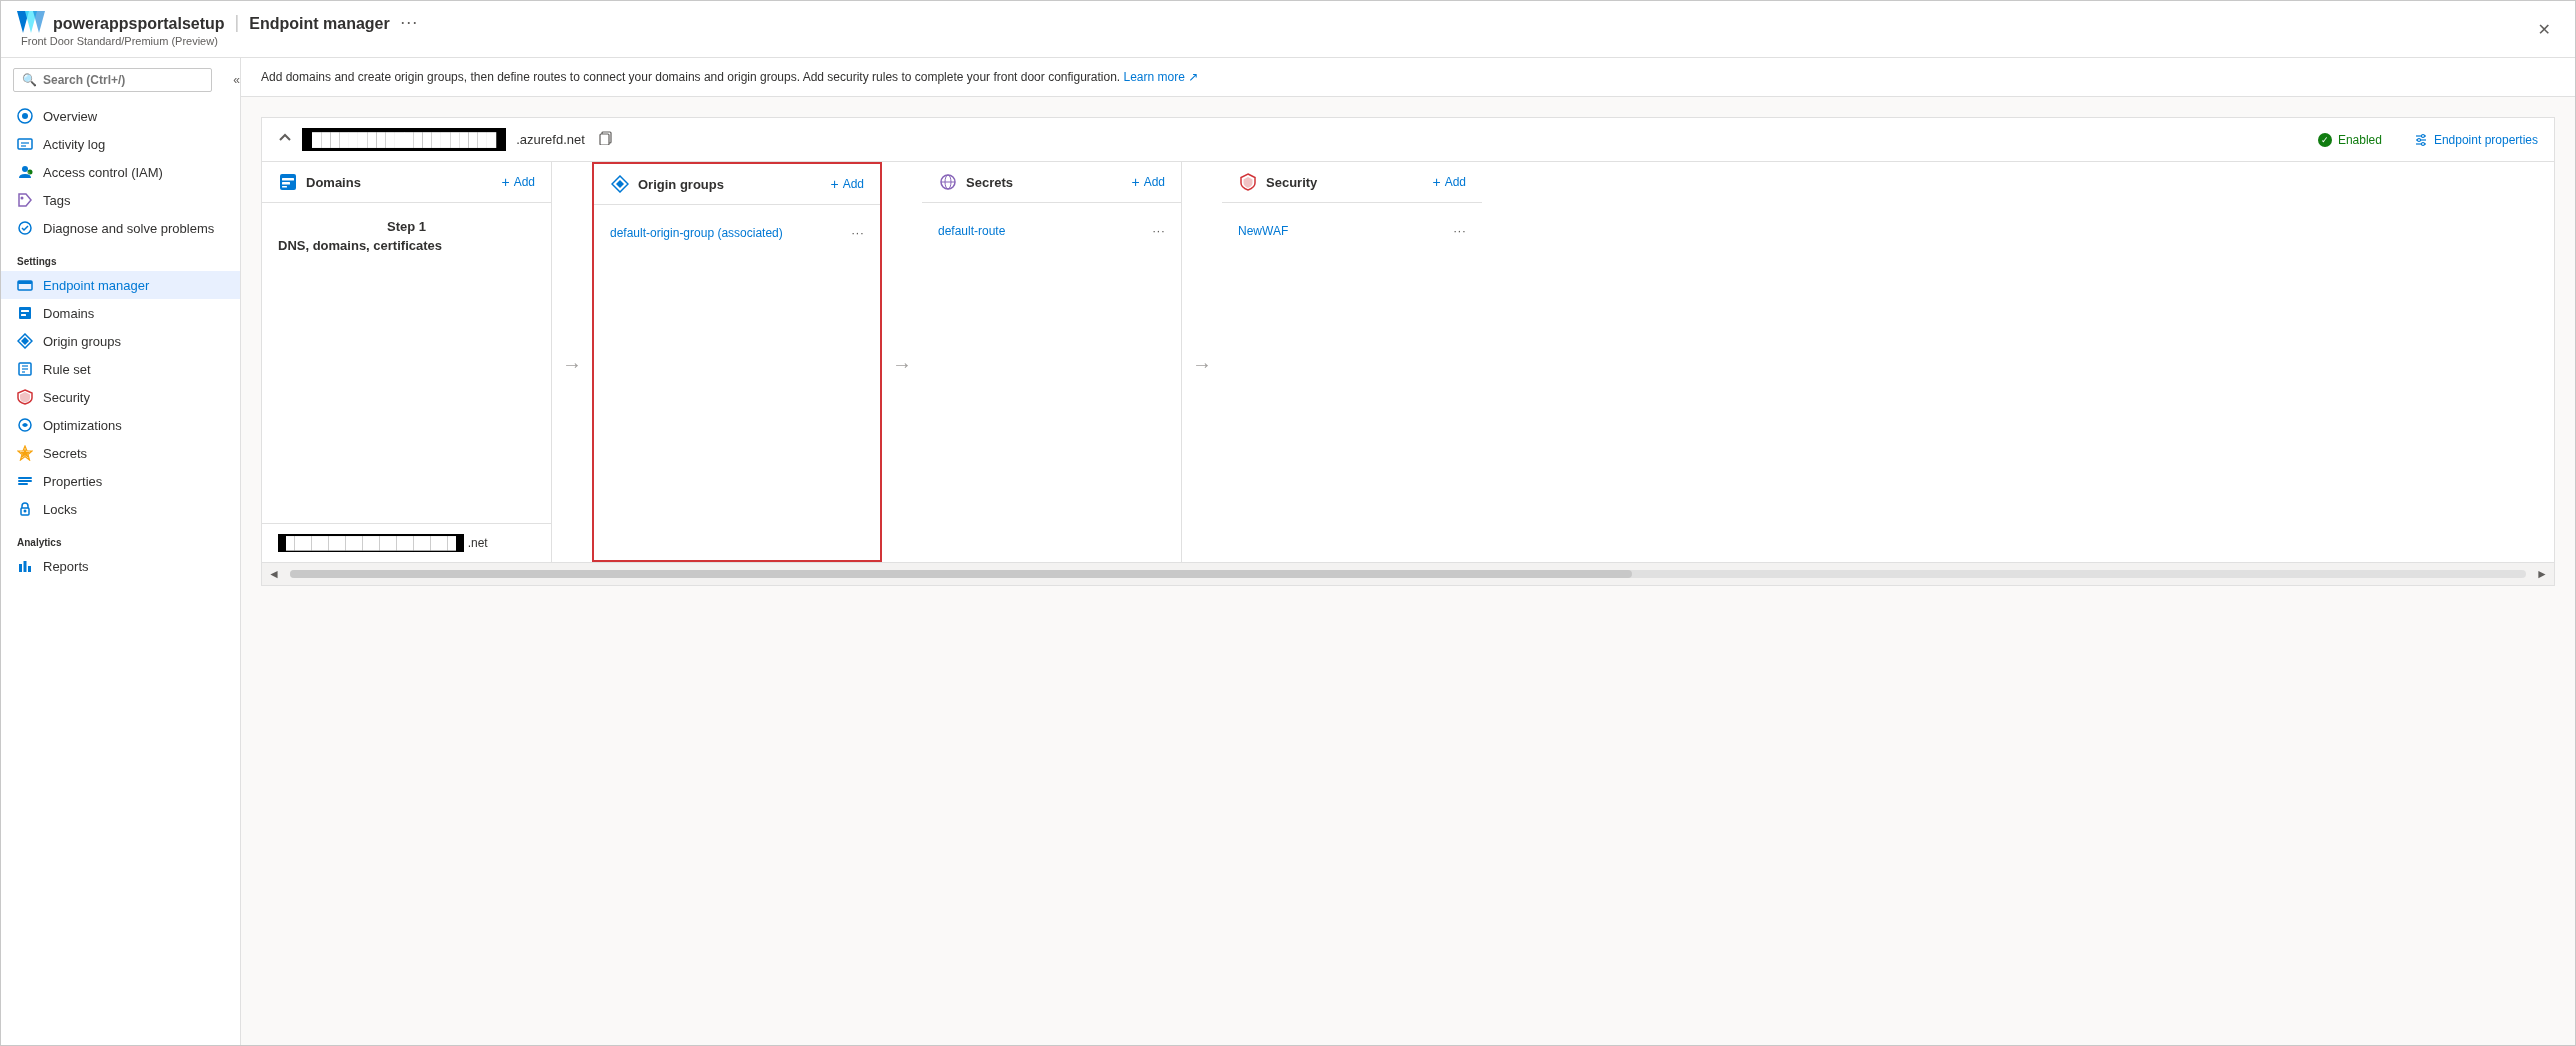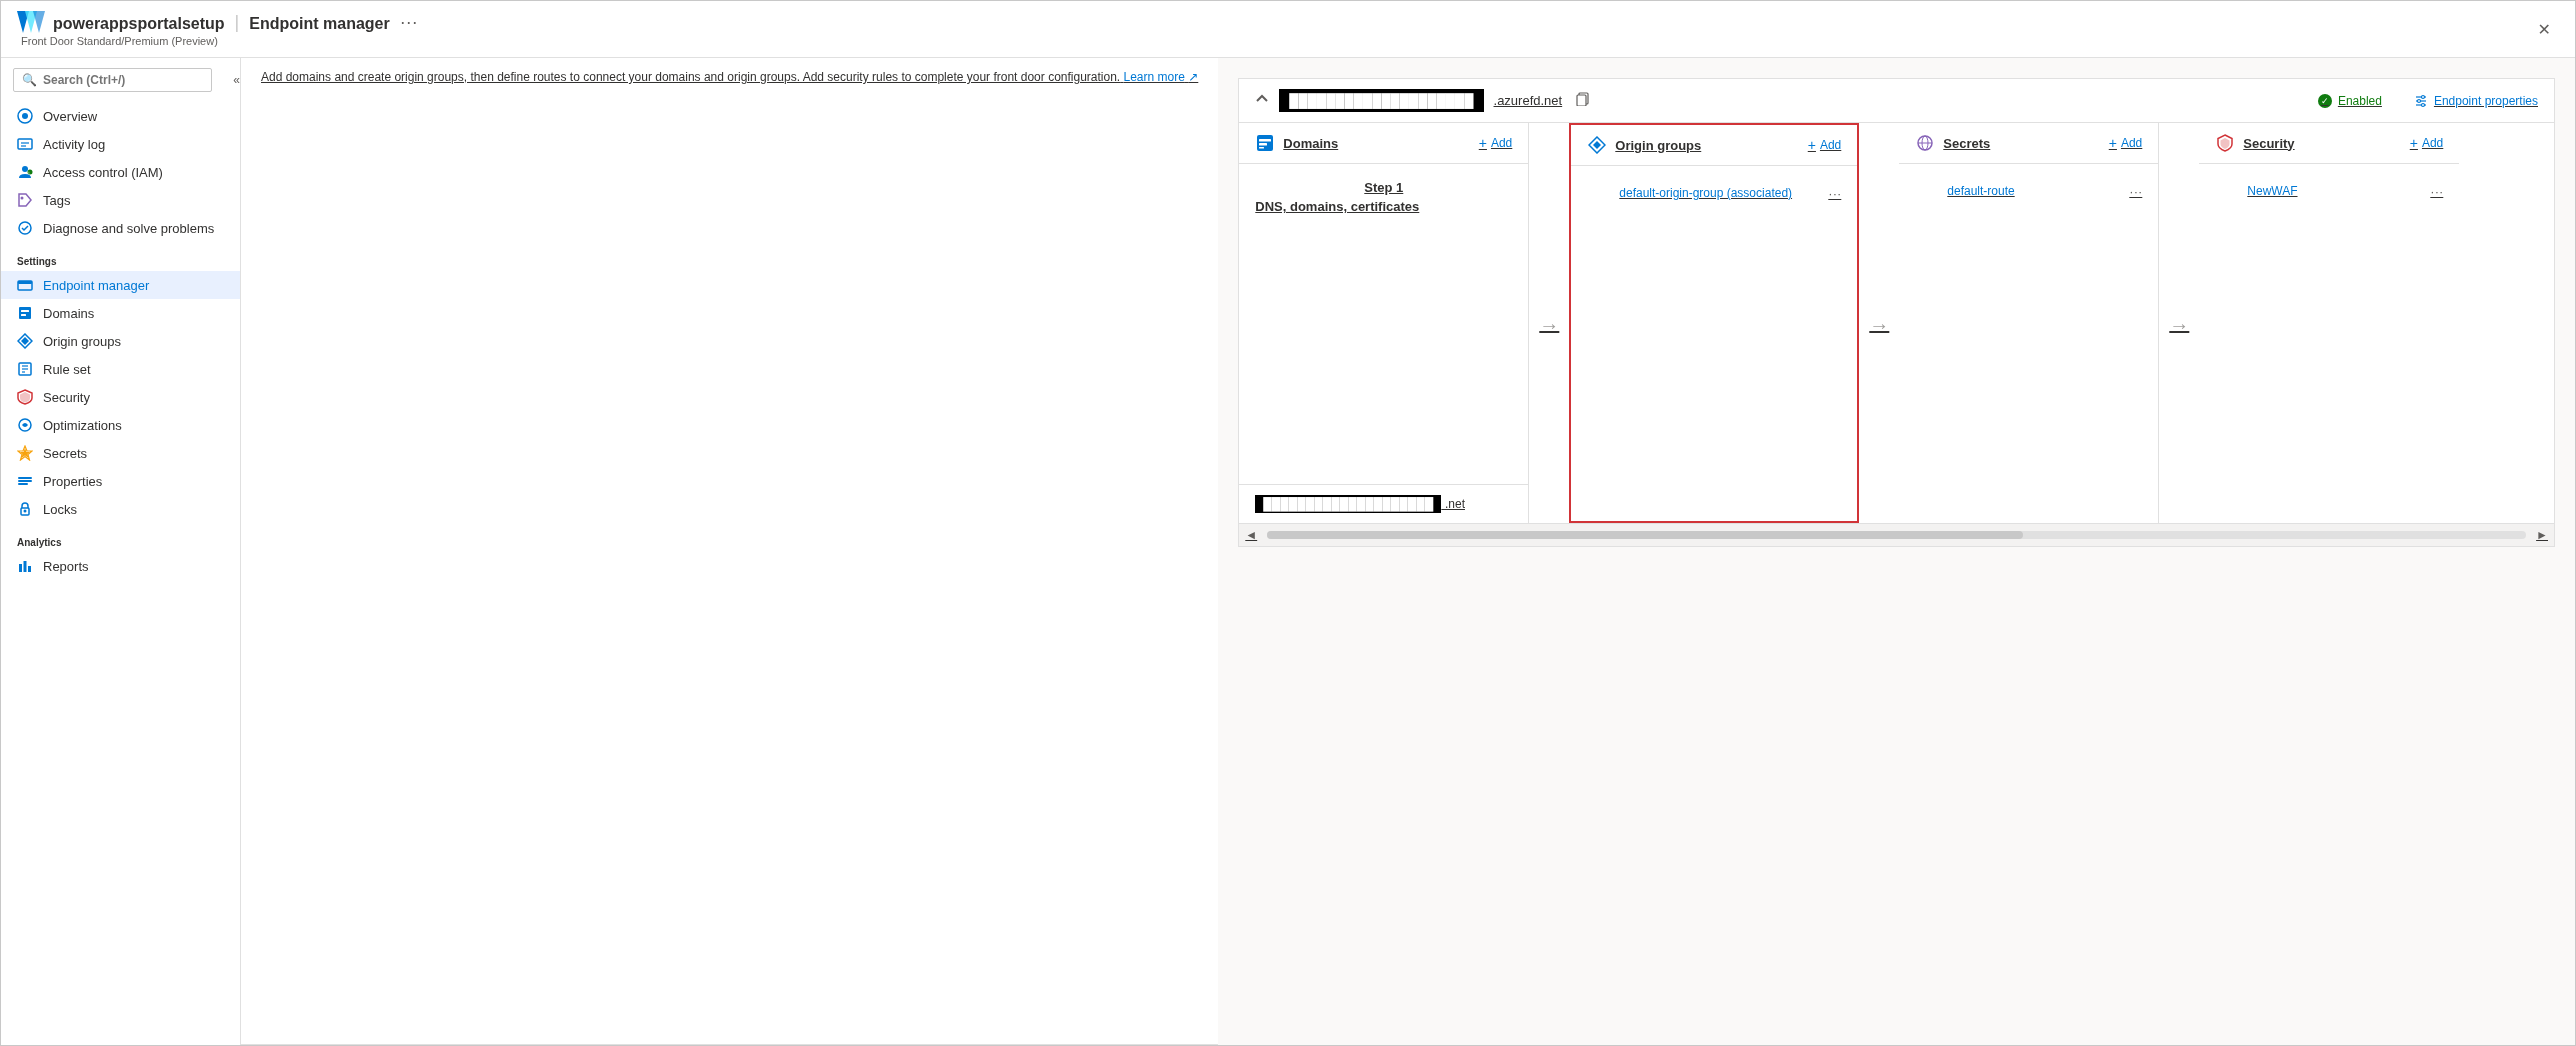--- a/index.html
+++ b/index.html
@@ -151,22 +151,21 @@
       font-weight: 600;
       color: #323130;
       text-transform: none;
     }
 
     
     .content-area {
       flex: 1;
       overflow: hidden;
       display: flex;
-      flex-direction: row;
-      text-decoration: underline;
+      flex-direction: column;
     }
 
     .info-bar {
       padding: 12px 20px;
       font-size: 12px;
       color: #323130;
       border-bottom: 1px solid #e0e0e0;
       background: #fff;
     }
     .info-bar a {
@@ -320,23 +319,23 @@
       font-size: 12px;
     }
 
     
     .column.highlighted {
       border: 2px solid #d13438;
     }
 
     .origin-item {
       display: flex;
+      align-items: center;
       gap: 8px;
       padding: 4px 0;
-      margin-left: 32px;
     }
     .origin-link {
       color: #0078d4;
       text-decoration: none;
       font-size: 12px;
     }
     .item-dots {
       margin-left: auto;
       color: #605e5c;
       cursor: pointer;

